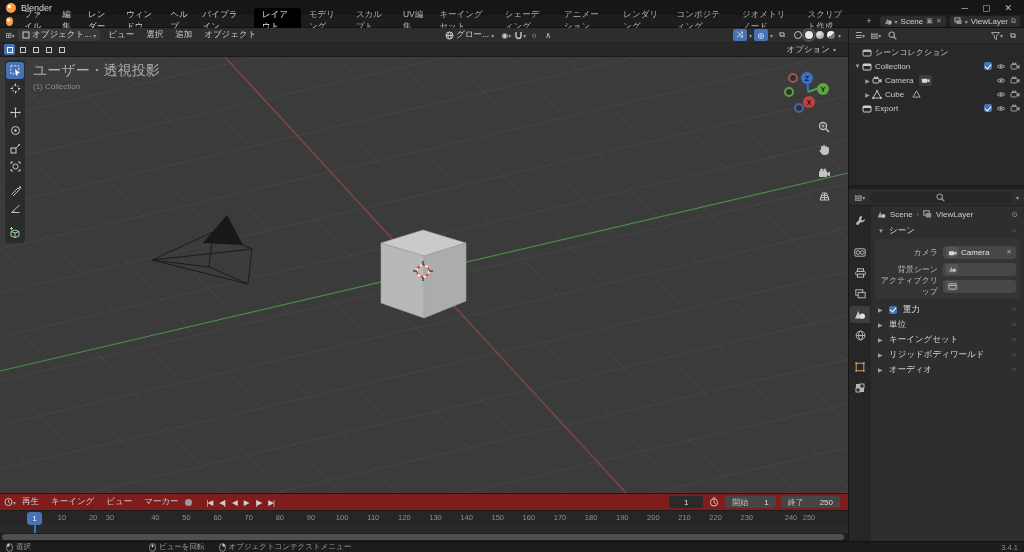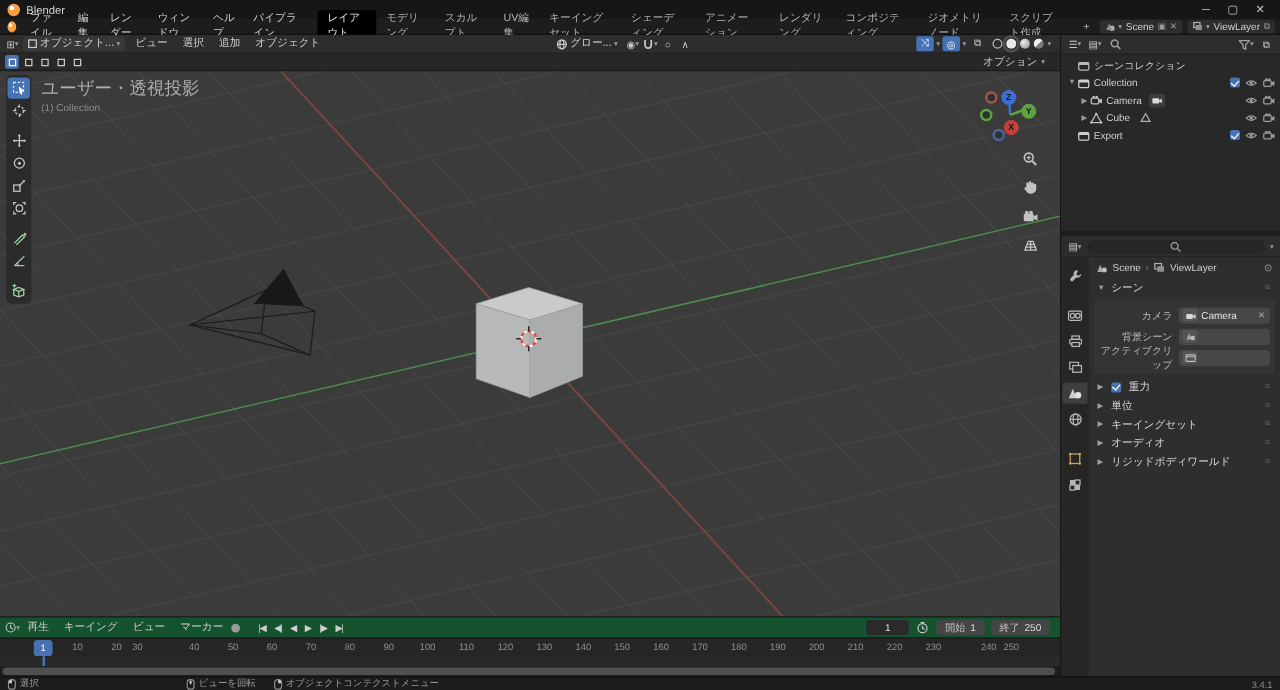--- a/index.html
+++ b/index.html
@@ -70,28 +70,28 @@
   
   .gizmo { position:absolute; right:14px; top:8px; width:52px; height:52px; }
   .axis-ball { position:absolute; width:12px; height:12px; border-radius:50%; font-size:7px; font-weight:bold; color:#15151c; display:flex; align-items:center; justify-content:center; }
   .axis-hollow { position:absolute; width:10px; height:10px; border-radius:50%; border:2px solid; background:rgba(40,40,40,.5); }
   .axis-line { position:absolute; height:2px; transform-origin:0 50%; border-radius:1px; }
   .navcol { position:absolute; right:16px; top:62px; display:flex; flex-direction:column; gap:7px; align-items:center; }
   .nav-ico { width:16px; height:16px; display:flex; align-items:center; justify-content:center; color:#c2c2c2; }
 
   
   .timeline { flex:0 0 auto; position:relative; }
-  .tl-header { height:17px; background:#14532d; border-top:1px solid #1a1a1a; display:flex; align-items:center; padding:0 4px; }
+  .tl-header { height:17px; background:#7f1d1d; border-top:1px solid #1a1a1a; display:flex; align-items:center; padding:0 4px; }
   .tl-menu { font-size:8.5px; color:#cfcfcf; padding:0 6px; display:flex; gap:3px; align-items:center; }
   .transport { display:flex; align-items:center; gap:7px; margin-left:auto; margin-right:auto; color:#d0d0d0; }
   .transport span { font-size:7.5px; letter-spacing:-1px; }
   .rec-dot { width:7px; height:7px; border-radius:50%; background:#9a9a9a; margin-right:8px; }
   .tl-right { display:flex; align-items:center; gap:5px; margin-right:4px; }
   .frame-pill { background:#2a2a2a; border-radius:3px; min-width:34px; height:12px; display:flex; align-items:center; justify-content:center; font-size:8px; color:#e0e0e0; }
-  .range-pill { background:#454545; border-radius:3px; height:12px; display:flex; align-items:center; gap:4px; padding:0 7px; font-size:8px; color:#dedede; }
+  .range-pill { background:#454545; border-radius:3px; height:12px; display:flex; align-items:center; gap:16px; padding:0 7px; font-size:8px; color:#dedede; }
   .range-pill .rl { color:#c4c4c4; }
   .tl-ruler { position:relative; height:15px; background:#262626; border-top:1px solid #1d1d1d; overflow:hidden; }
   .tick { position:absolute; top:2px; transform:translateX(-50%); font-size:7.5px; color:#8f8f8f; }
   .playhead-pill { position:absolute; left:27px; top:1px; width:15px; height:13px; background:#4772b3; border-radius:3px; color:#fff; font-size:7.5px; display:flex; align-items:center; justify-content:center; }
   .tl-track { position:relative; height:8px; background:#2a2a2a; }
   .playhead-line { position:absolute; left:34px; top:0; width:2px; height:100%; background:#4772b3; }
   .tl-scroll { height:8px; background:#1f1f1f; position:relative; }
   .tl-scroll .handle { position:absolute; left:2px; right:4px; top:1px; bottom:1px; background:#4f4f4f; border-radius:3px; }
 
   
@@ -831,26 +831,26 @@
                 <span>単位</span>
                 <span class="grip">≡</span>
               </div>
             <div class="sect">
                 <span class="arrow">▶</span>
                 <span>キーイングセット</span>
                 <span class="grip">≡</span>
               </div>
             <div class="sect">
                 <span class="arrow">▶</span>
-                <span>オーディオ</span>
+                <span>リジッドボディワールド</span>
                 <span class="grip">≡</span>
               </div>
             <div class="sect">
                 <span class="arrow">▶</span>
-                <span>リジッドボディワールド</span>
+                <span>オーディオ</span>
                 <span class="grip">≡</span>
               </div>
           </div>
         </div>
       </div>
     </div>
   </div>
 
   <div class="statusbar">
     <span class="sb-item">

